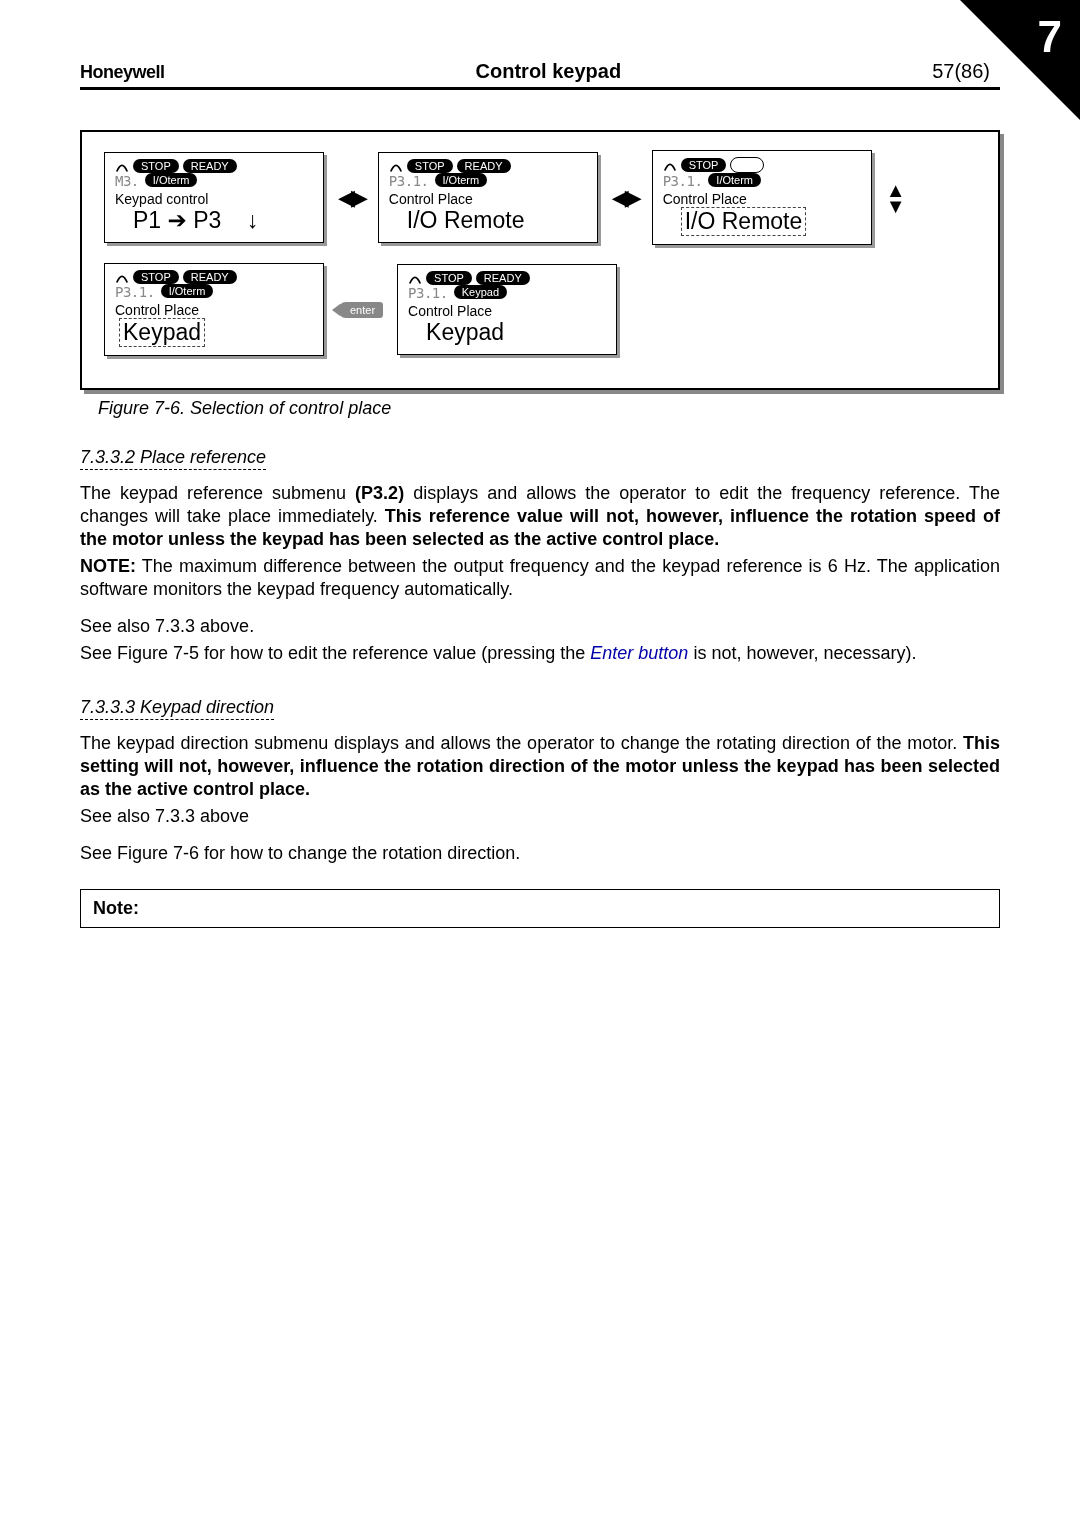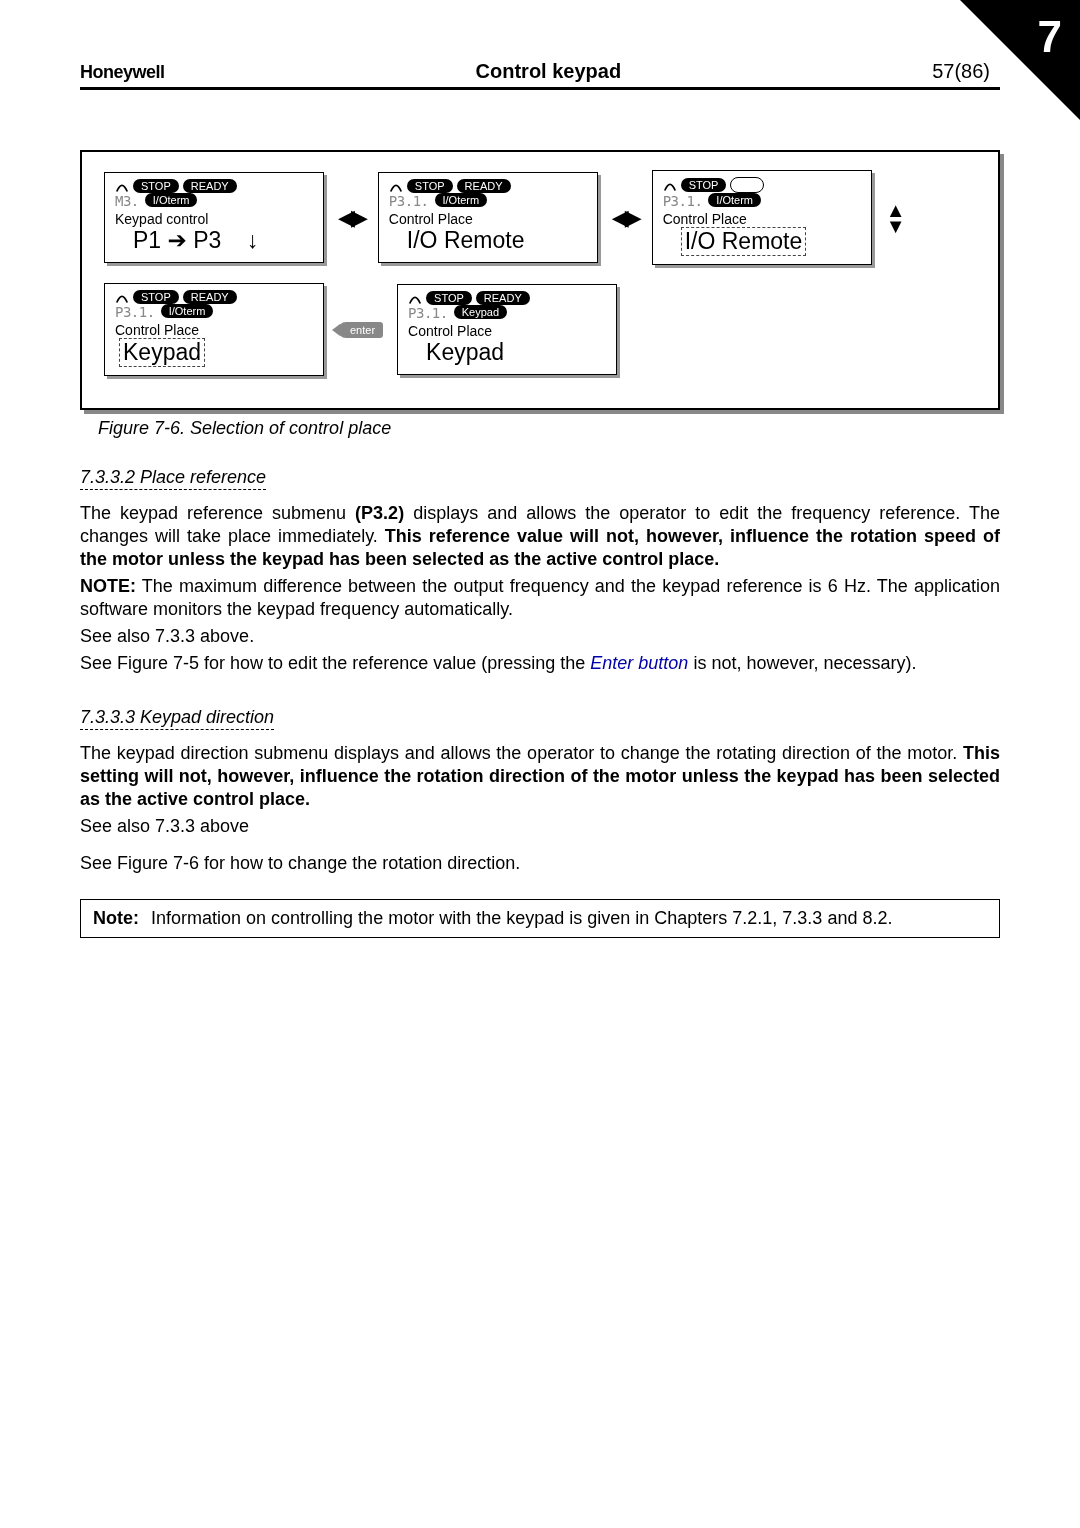--- a/index.html
+++ b/index.html
@@ -37,21 +37,21 @@
     padding-bottom: 4px;
     margin-top: 30px;
   }
   .brand { font-weight: 900; font-size: 18px; letter-spacing: -0.5px; flex: 0 0 auto; }
   .hdr-title { flex: 1; text-align: center; font-weight: bold; font-size: 20px; }
   .hdr-page { flex: 0 0 auto; font-size: 20px; margin-right: 10px; }
 
   
   .fig-box {
     border: 2px solid #000;
-    margin-top: 60px;
+    margin-top: 40px;
     padding: 18px 22px 14px 22px;
     box-shadow: 4px 4px 0 #888;
   }
   .fig-row { display: flex; align-items: center; gap: 14px; margin-bottom: 18px; }
   .lcd {
     border: 1.5px solid #000;
     width: 220px;
     padding: 6px 10px 8px 10px;
     background: #fff;
     box-shadow: 3px 3px 0 #999;
@@ -227,33 +227,32 @@
   <p class="body-p">
     <span>The keypad reference submenu </span>
     <b>(P3.2)</b>
     <span> displays and allows the operator to edit the frequency reference. The changes will take place immediately. </span>
     <b>This reference value will not, however, influence the rotation speed of the motor unless the keypad has been selected as the active control place.</b>
   </p>
   <p class="body-p" style="margin-top:0">
     <b>NOTE:</b>
     <span> The maximum difference between the output frequency and the keypad reference is 6 Hz. The application software monitors the keypad frequency automatically.</span>
   </p>
-  <p class="body-p" style="margin-top:4px">See also 7.3.3 above.</p>
+  <p class="body-p" style="margin-top:14px">See also 7.3.3 above.</p>
   <p class="body-p" style="margin-top:2px">
     <span>See Figure 7-5 for how to edit the reference value (pressing the </span>
     <span class="enter-link">Enter button</span>
     <span> is not, however, necessary).</span>
   </p>
 
   
   <div class="sub-h">7.3.3.3    Keypad direction</div>
   <p class="body-p">
     <span>The keypad direction submenu displays and allows the operator to change the rotating direction of the motor. </span>
     <b>This setting will not, however, influence the rotation direction of the motor unless the keypad has been selected as the active control place.</b>
   </p>
   <p class="body-p" style="margin-top:0">See also 7.3.3 above</p>
   <p class="body-p" style="margin-top:14px">See Figure 7-6 for how to change the rotation direction.</p>
 
   <div class="note-box">
     <div class="note-label">Note:</div>
-    <div class="note-text">Information on controlling the motor with the keypad is given in Chapters 7.2.1, 7.3.3 and 8.2.</div>
   </div>
 </div>
 
 </body></html>

